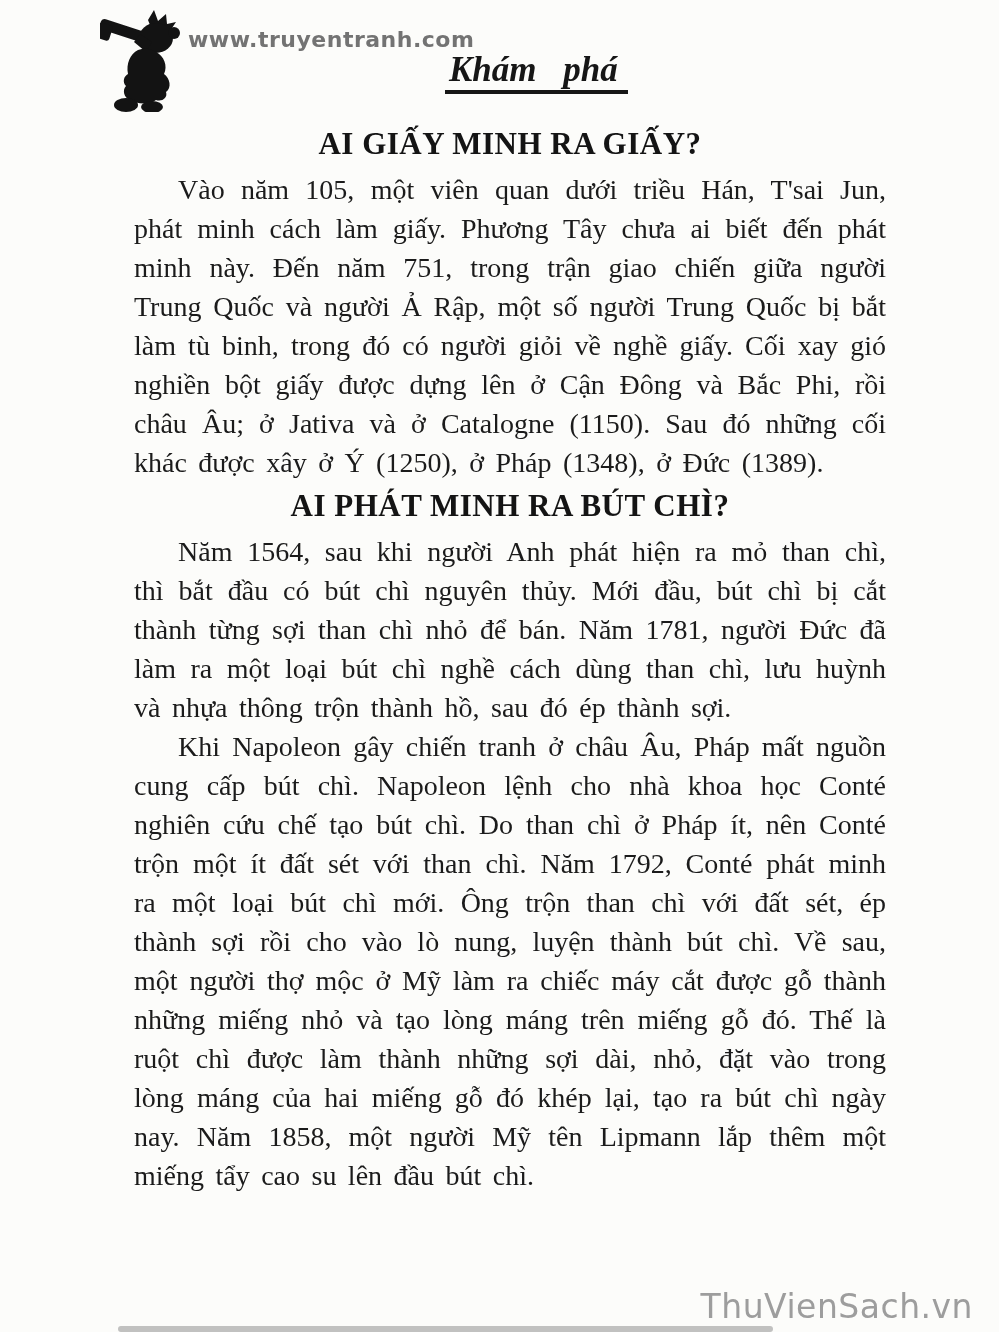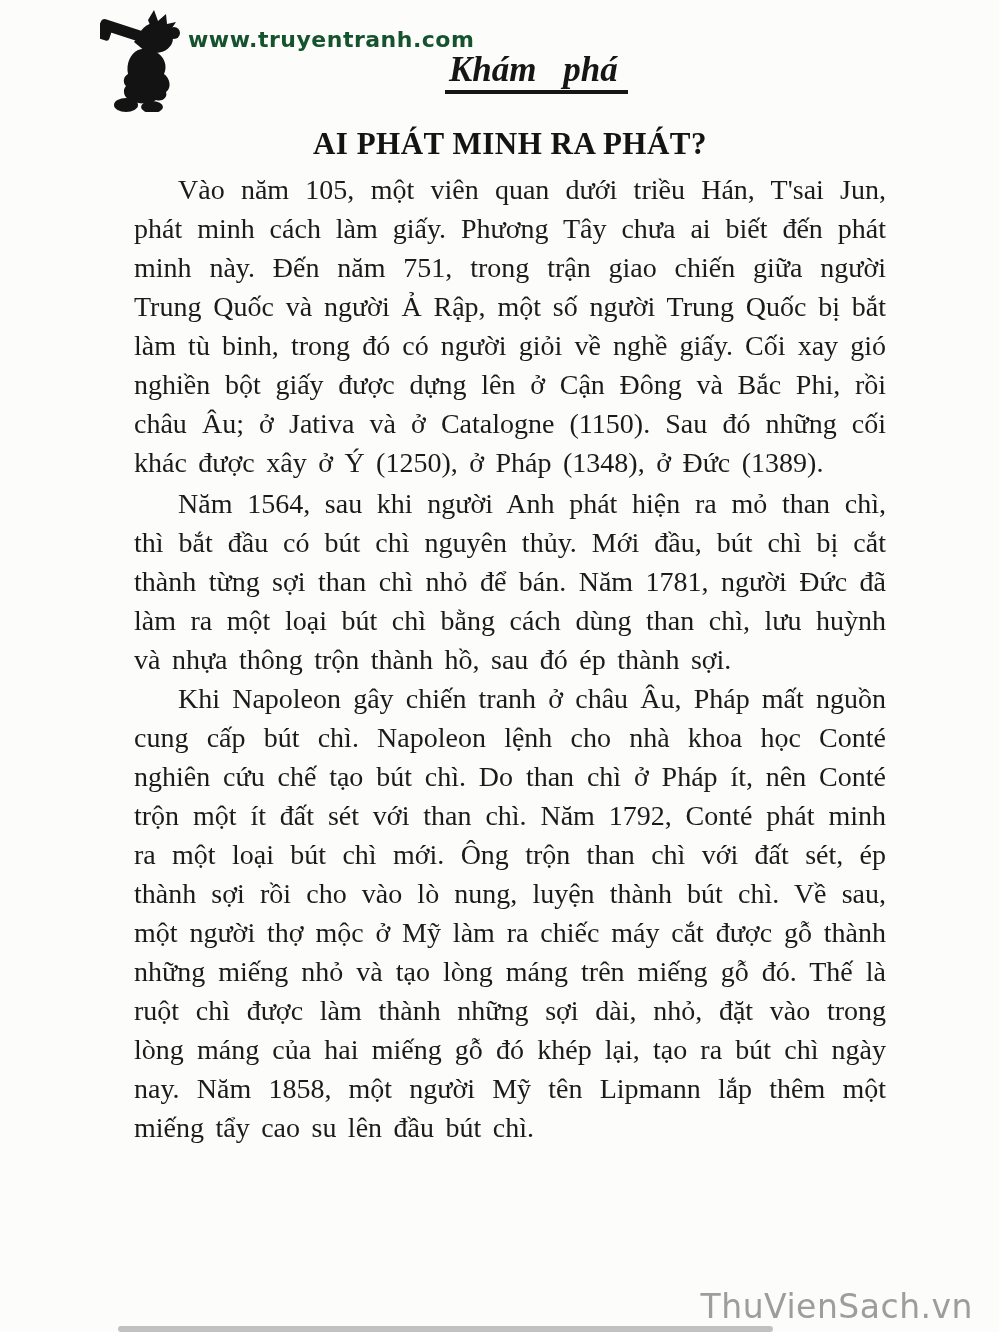--- a/index.html
+++ b/index.html
@@ -30,21 +30,21 @@
     letter-spacing:0.5px;
     color:#141414;
   }
   .logo-url {
     font-family:"DejaVu Sans", sans-serif;
     font-weight:bold;
     font-size:22px;
     line-height:26px;
     letter-spacing:0.5px;
     margin-top:3px;
-    color:#14532d;
+    color:#737373;
   }
   .section-label {
     position:absolute;
     left:345px; top:44px;
     font-family:"Liberation Serif", serif;
     font-style:italic;
     font-weight:bold;
     font-size:35px;
     word-spacing:18px;
     padding:0 10px 0 4px;
@@ -124,26 +124,27 @@
       <span class="logo-text">
         <div class="logo-url">www.truyentranh.com</div>
       </span>
     </div>
     <div class="section-label">Khám phá</div>
   </div>
 
   <div class="content">
 
     <div class="article">
-      <h2 class="article-title">AI PHÁT MINH RA PHÁT?</h2>
+      <h2 class="article-title">AI GIẤY MINH RA GIẤY?</h2>
       <p class="article-paragraph">Vào năm 105, một viên quan dưới triều Hán, T'sai Jun, phát minh cách làm giấy. Phương Tây chưa ai biết đến phát minh này. Đến năm 751, trong trận giao chiến giữa người Trung Quốc và người Ả Rập, một số người Trung Quốc bị bắt làm tù binh, trong đó có người giỏi về nghề giấy. Cối xay gió nghiền bột giấy được dựng lên ở Cận Đông và Bắc Phi, rồi châu Âu; ở Jativa và ở Catalogne (1150). Sau đó những cối khác được xây ở Ý (1250), ở Pháp (1348), ở Đức (1389).</p>
     </div>
 
     <div class="article">
-      <p class="article-paragraph">Năm 1564, sau khi người Anh phát hiện ra mỏ than chì, thì bắt đầu có bút chì nguyên thủy. Mới đầu, bút chì bị cắt thành từng sợi than chì nhỏ để bán. Năm 1781, người Đức đã làm ra một loại bút chì bằng cách dùng than chì, lưu huỳnh và nhựa thông trộn thành hồ, sau đó ép thành sợi.</p>
+      <h2 class="article-title">AI PHÁT MINH RA BÚT CHÌ?</h2>
+      <p class="article-paragraph">Năm 1564, sau khi người Anh phát hiện ra mỏ than chì, thì bắt đầu có bút chì nguyên thủy. Mới đầu, bút chì bị cắt thành từng sợi than chì nhỏ để bán. Năm 1781, người Đức đã làm ra một loại bút chì nghề cách dùng than chì, lưu huỳnh và nhựa thông trộn thành hồ, sau đó ép thành sợi.</p>
       <p class="article-paragraph">Khi Napoleon gây chiến tranh ở châu Âu, Pháp mất nguồn cung cấp bút chì. Napoleon lệnh cho nhà khoa học Conté nghiên cứu chế tạo bút chì. Do than chì ở Pháp ít, nên Conté trộn một ít đất sét với than chì. Năm 1792, Conté phát minh ra một loại bút chì mới. Ông trộn than chì với đất sét, ép thành sợi rồi cho vào lò nung, luyện thành bút chì. Về sau, một người thợ mộc ở Mỹ làm ra chiếc máy cắt được gỗ thành những miếng nhỏ và tạo lòng máng trên miếng gỗ đó. Thế là ruột chì được làm thành những sợi dài, nhỏ, đặt vào trong lòng máng của hai miếng gỗ đó khép lại, tạo ra bút chì ngày nay. Năm 1858, một người Mỹ tên Lipmann lắp thêm một miếng tẩy cao su lên đầu bút chì.</p>
     </div>
 
   </div>
 
   <div class="watermark">ThuVienSach.vn</div>
   <div class="bottom-smudge"></div>
 
 </div>
 

